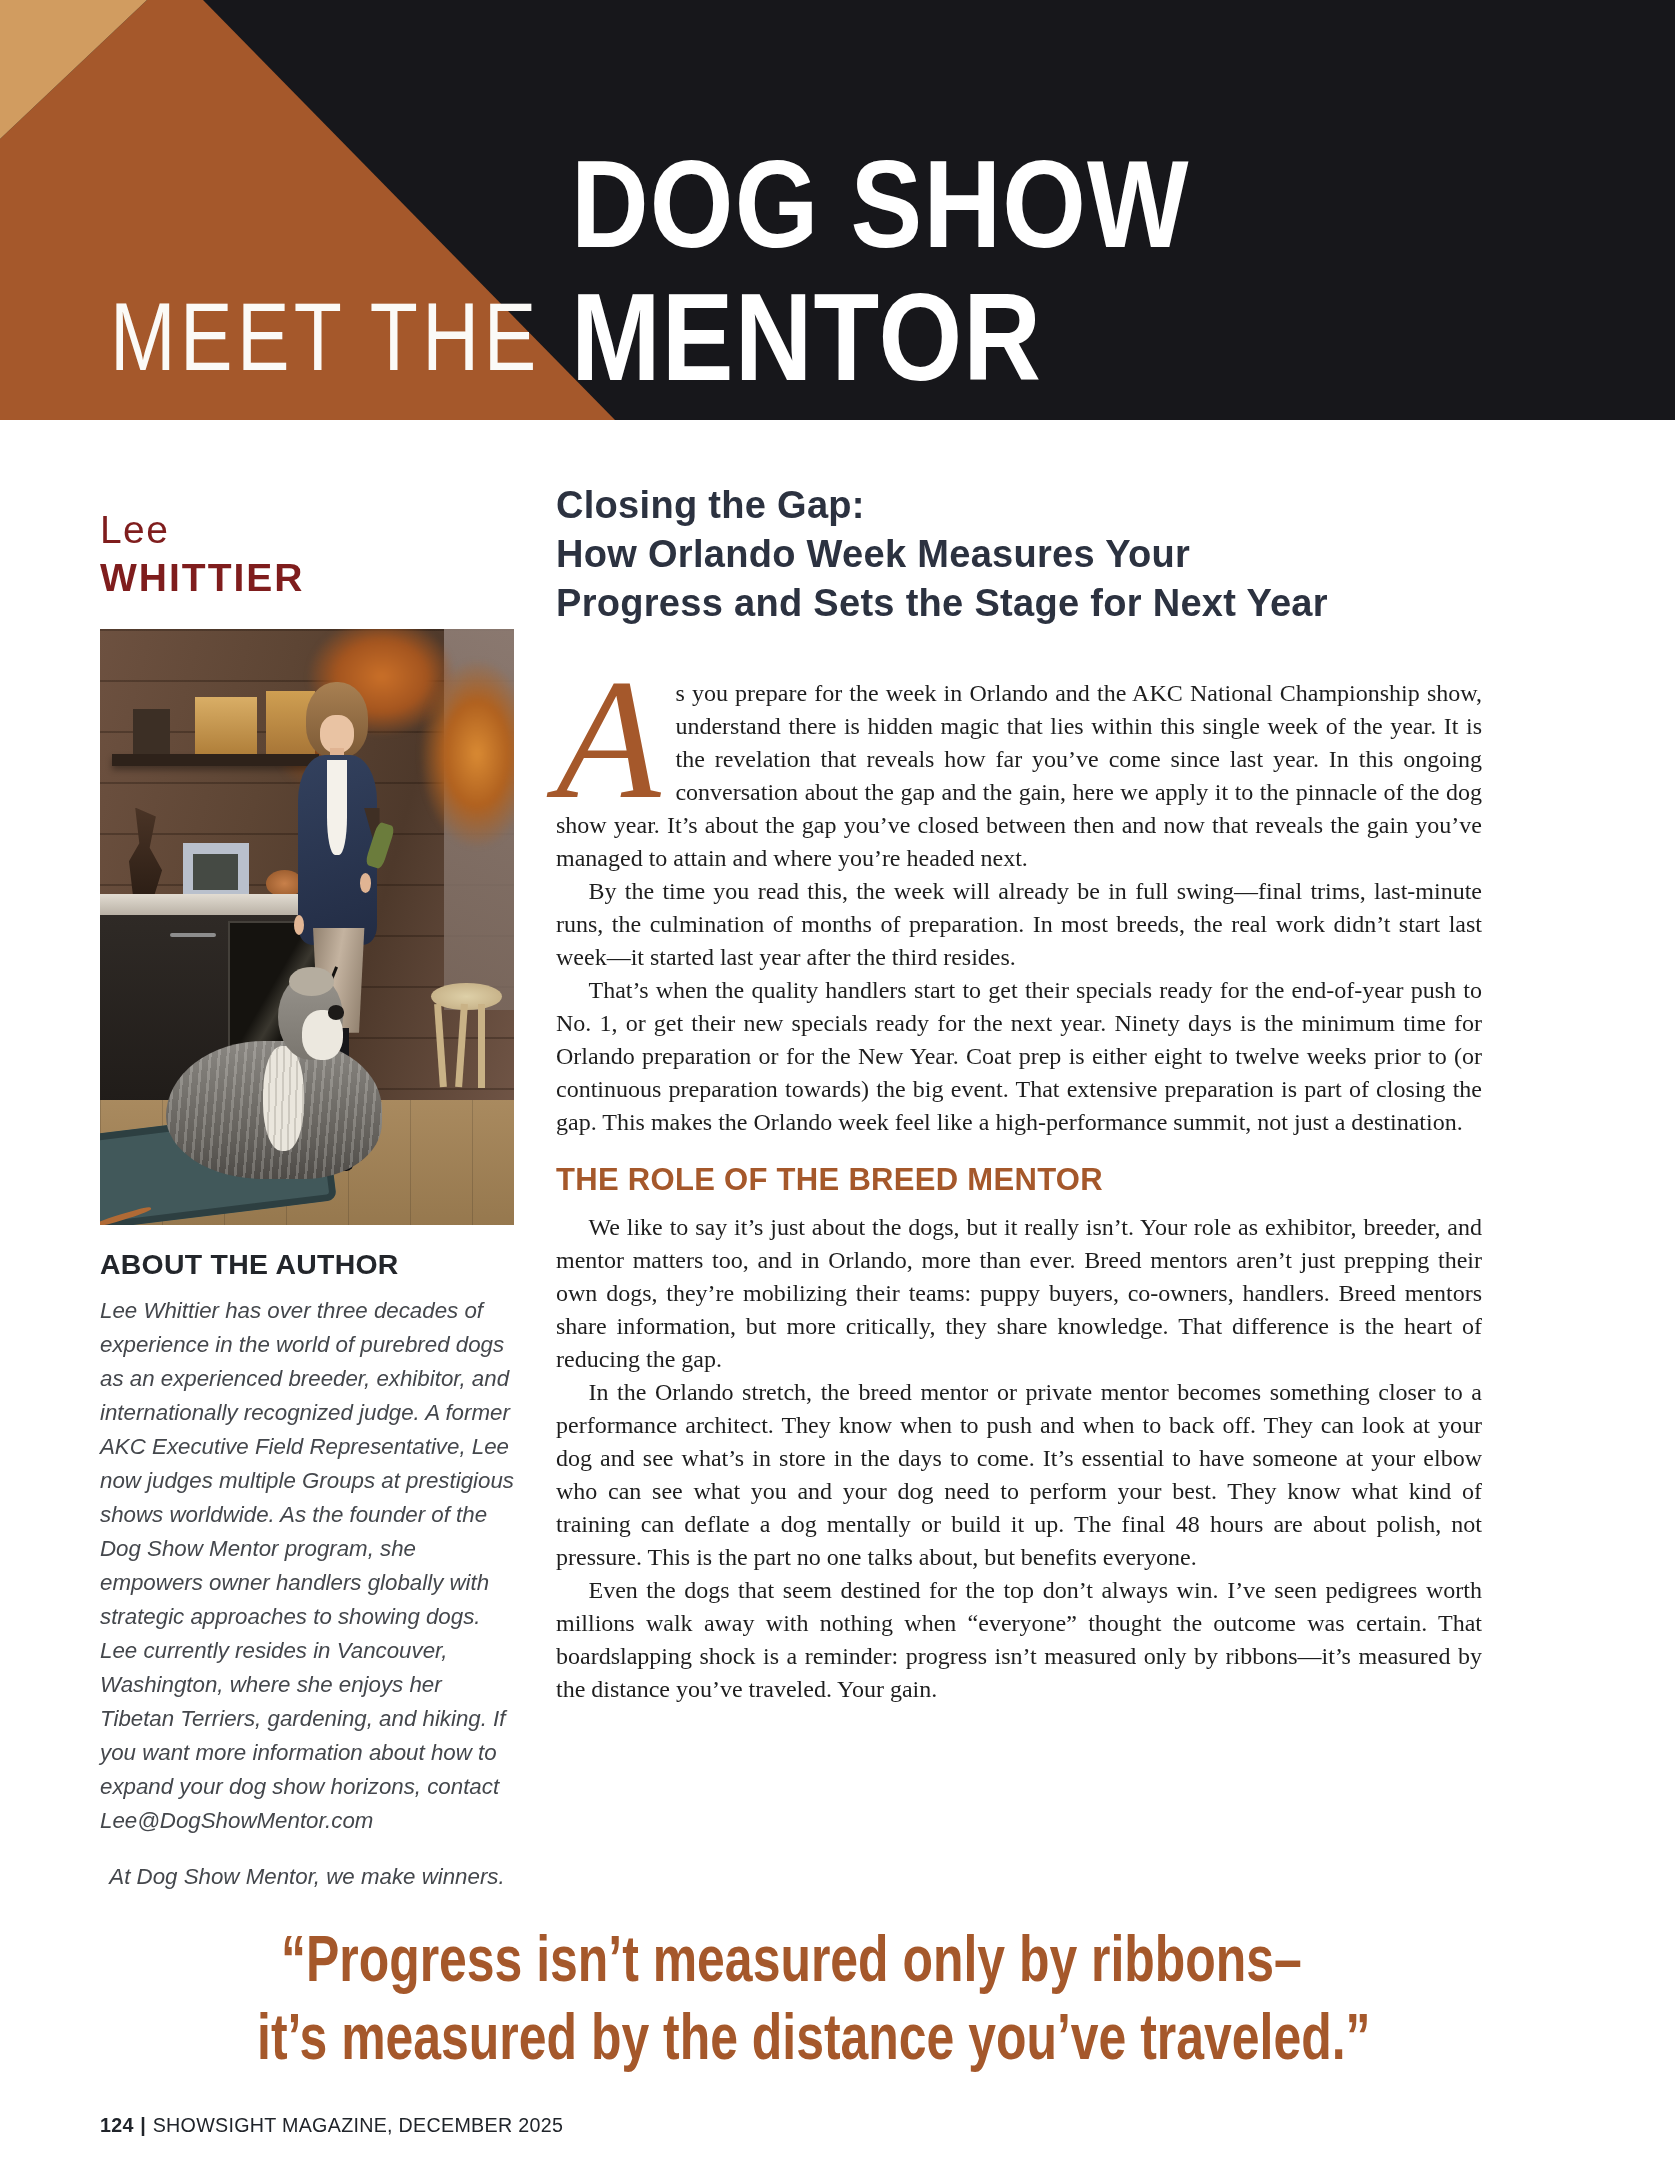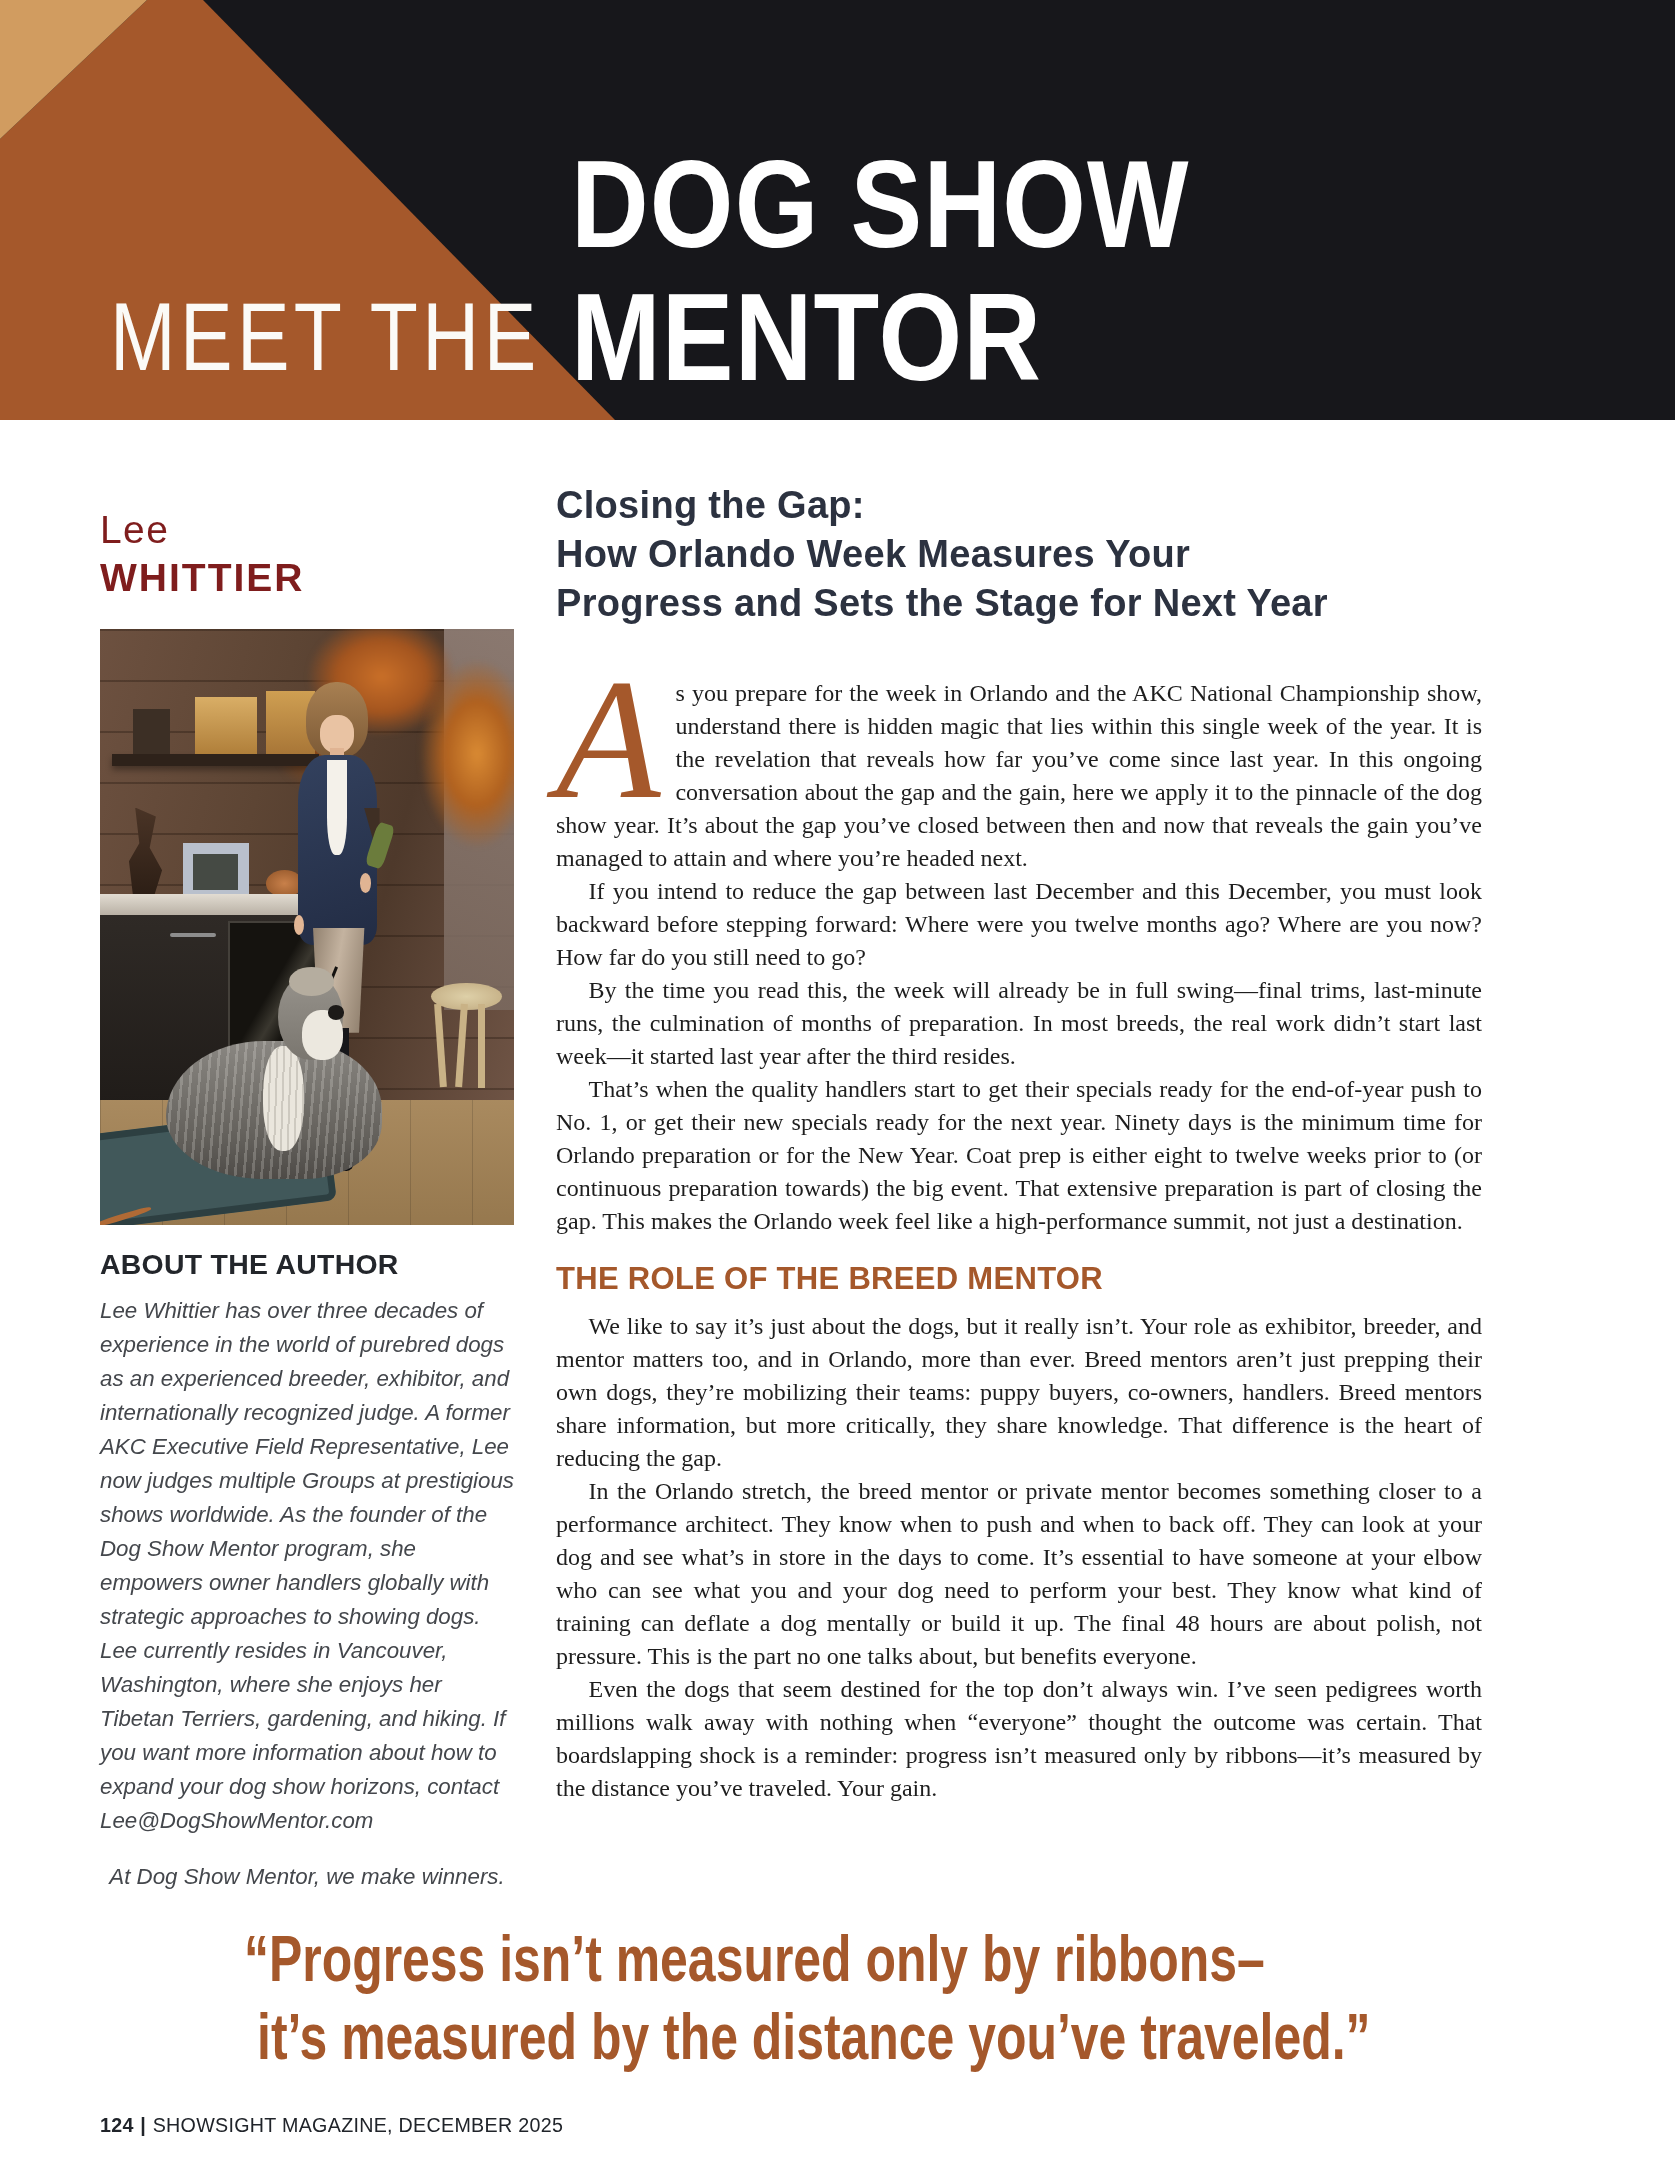--- a/index.html
+++ b/index.html
@@ -121,21 +121,21 @@
   .body-text { margin-top:49px; font-family:"Liberation Serif", serif; font-size:24px; line-height:33px;
     color:#1e1e1e; text-align:justify; }
   .body-text p { margin:0; text-indent:32.5px; }
   .body-text p.no-indent { text-indent:0; }
   .dropcap { float:left; font-family:"Liberation Serif", serif; font-style:italic; font-weight:400;
     font-size:171px; line-height:131px; color:#a5582b; margin:-2.7px 15px 0 0; }
   .section-heading { font-family:"Liberation Sans", sans-serif; font-size:31px; font-weight:700;
     color:#a5582b; margin:24.4px 0 15px 0; letter-spacing:0.3px; }
 
   
-  .pull-quote { position:absolute; left:100px; top:1920px; width:1382px; 
+  .pull-quote { position:absolute; left:100px; top:1920px; width:1382px; text-align:center;
     color:#a5582b; font-weight:700; font-size:64px; line-height:78px; }
   .pq-line { display:inline-block; white-space:nowrap; transform:scaleX(0.78); transform-origin:center top; }
 
   
   .footer { position:absolute; left:100px; top:2114px; font-size:20.3px; color:#20242a;
     letter-spacing:0.3px; white-space:nowrap; transform:scaleX(0.97); transform-origin:left top; }
   .footer .pgnum { font-weight:700; }
   .footer .divider { font-weight:700; padding:0 6.8px; }
 </style>
 </head>
@@ -218,21 +218,20 @@
   </div>
 
   <div class="main">
     <div class="article-title">
       <div>Closing the Gap:</div>
       <div>How Orlando Week Measures Your</div>
       <div>Progress and Sets the Stage for Next Year</div>
     </div>
     <div class="body-text">
       <p class="no-indent"><span class="dropcap">A</span><span>s you prepare for the week in Orlando and the AKC National Championship show, understand there is hidden magic that lies within this single week of the year. It is the revelation that reveals how far you’ve come since last year. In this ongoing conversation about the gap and the gain, here we apply it to the pinnacle of the dog show year. It’s about the gap you’ve closed between then and now that reveals the gain you’ve managed to attain and where you’re headed next.</span></p>
-      <p>If you intend to reduce the gap between last December and this December, you must look backward before stepping forward: Where were you twelve months ago? Where are you now? How far do you still need to go?</p>
       <p>By the time you read this, the week will already be in full swing—final trims, last-minute runs, the culmination of months of preparation. In most breeds, the real work didn’t start last week—it started last year after the third resides.</p>
       <p>That’s when the quality handlers start to get their specials ready for the end-of-year push to No. 1, or get their new specials ready for the next year. Ninety days is the minimum time for Orlando preparation or for the New Year. Coat prep is either eight to twelve weeks prior to (or continuous preparation towards) the big event. That extensive preparation is part of closing the gap. This makes the Orlando week feel like a high-performance summit, not just a destination.</p>
       <div class="section-heading">THE ROLE OF THE BREED MENTOR</div>
       <p>We like to say it’s just about the dogs, but it really isn’t. Your role as exhibitor, breeder, and mentor matters too, and in Orlando, more than ever. Breed mentors aren’t just prepping their own dogs, they’re mobilizing their teams: puppy buyers, co-owners, handlers. Breed mentors share information, but more critically, they share knowledge. That difference is the heart of reducing the gap.</p>
       <p>In the Orlando stretch, the breed mentor or private mentor becomes something closer to a performance architect. They know when to push and when to back off. They can look at your dog and see what’s in store in the days to come. It’s essential to have someone at your elbow who can see what you and your dog need to perform your best. They know what kind of training can deflate a dog mentally or build it up. The final 48 hours are about polish, not pressure. This is the part no one talks about, but benefits everyone.</p>
       <p>Even the dogs that seem destined for the top don’t always win. I’ve seen pedigrees worth millions walk away with nothing when “everyone” thought the outcome was certain. That boardslapping shock is a reminder: progress isn’t measured only by ribbons—it’s measured by the distance you’ve traveled. Your gain.</p>
     </div>
   </div>
 
   <div class="pull-quote">

